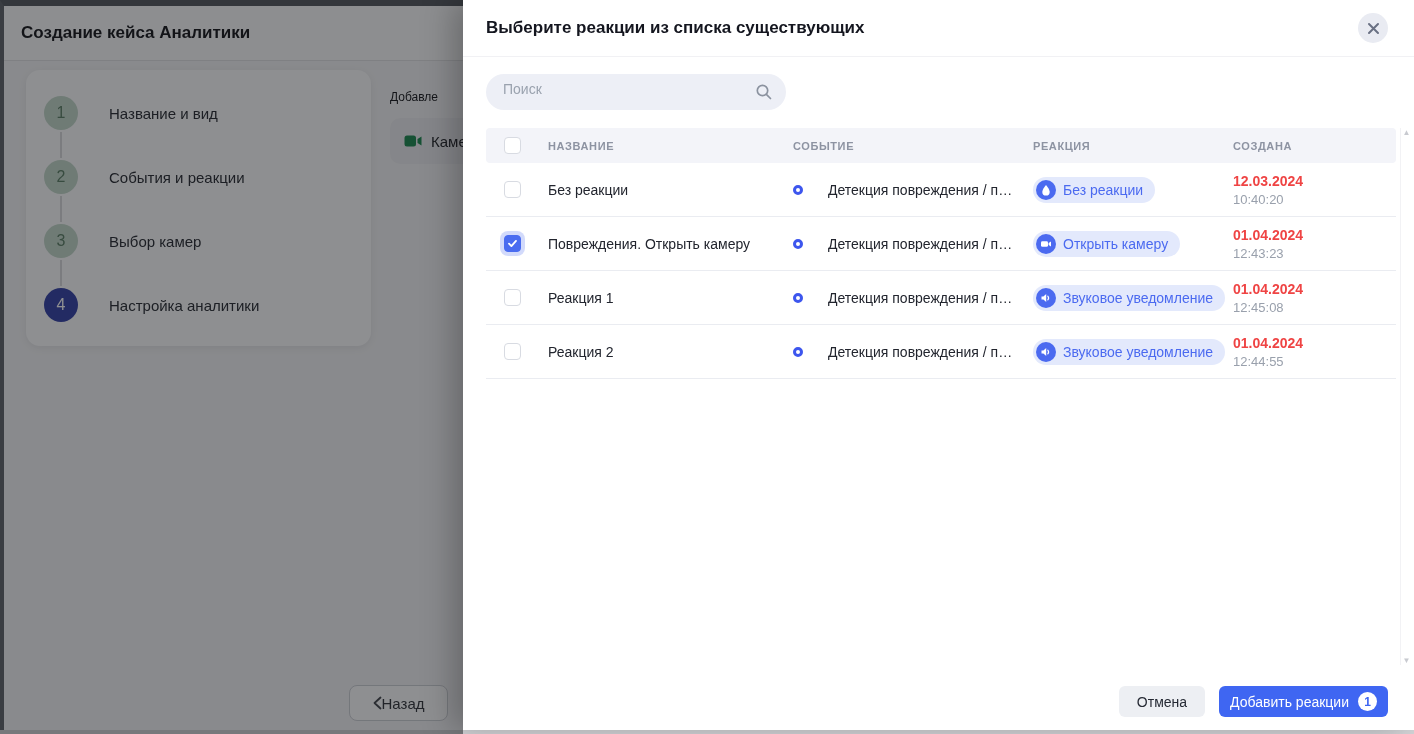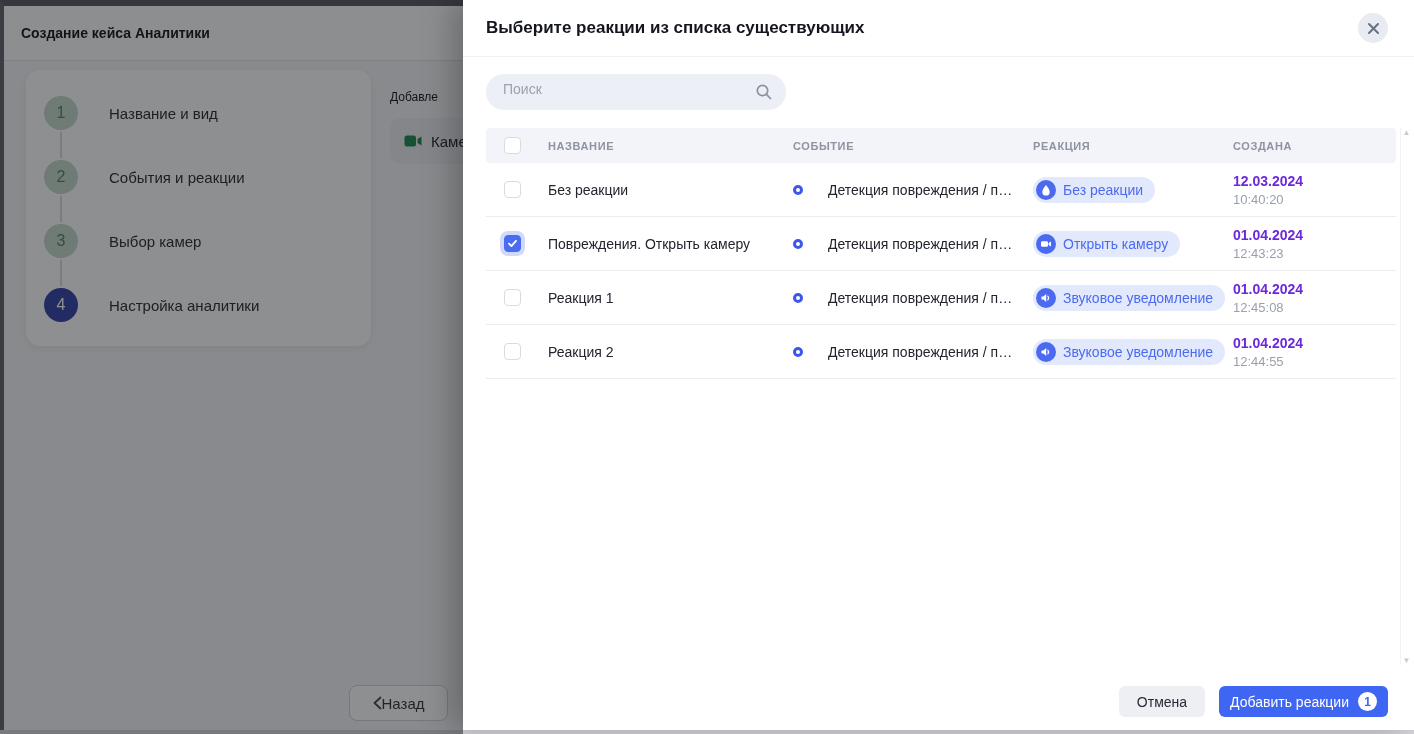--- a/index.html
+++ b/index.html
@@ -14,21 +14,21 @@
   
   .page {
     position:absolute; left:0; top:0; width:463px; height:730px;
     background:#f6f6f7; overflow:hidden;
     border-top:6px solid #55595f; border-left:4px solid #60646a;
   }
   .page-header {
     height:55px; background:#fdfdfd; border-bottom:1px solid #e2e2e4;
     display:flex; align-items:center; padding-left:17px;
   }
-  .page-title { font-size:14px; font-weight:700; color:#17181c; }
+  .page-title { font-size:17px; font-weight:700; color:#17181c; }
   .step-card {
     position:absolute; left:22px; top:64px; width:345px; height:276px;
     background:#ffffff; border-radius:14px;
     box-shadow:0 2px 10px rgba(0,0,0,0.07);
     padding:26px 0 0 18px;
   }
   .step-row { display:flex; align-items:center; gap:31px; }
   .step-circle {
     width:34px; height:34px; border-radius:50%;
     background:#c5d9cb; color:#5d8066;
@@ -123,21 +123,21 @@
   .badge {
     display:inline-flex; align-items:center; gap:7px;
     background:#e3e9fc; border-radius:14px; padding:3px 12px 3px 3px;
     color:#4b6af0; font-size:14px; white-space:nowrap;
   }
   .badge-ico {
     width:20px; height:20px; border-radius:50%; background:#4b6af0;
     display:flex; align-items:center; justify-content:center; flex:0 0 20px;
   }
 
-  .cell-date .d { font-size:14px; font-weight:700; color:#6d28d9; }
+  .cell-date .d { font-size:14px; font-weight:700; color:#ef4444; }
   .cell-date .t { font-size:13px; color:#99a0ac; margin-top:3px; }
 
   .cb {
     width:17px; height:17px; border-radius:4px;
     border:1.5px solid #d8dbe2; background:#fff; cursor:pointer;
     display:flex; align-items:center; justify-content:center;
   }
   .cb.checked {
     background:#4a6cf0; border-color:#4a6cf0;
     box-shadow:0 0 0 4px rgba(74,108,240,0.25);

